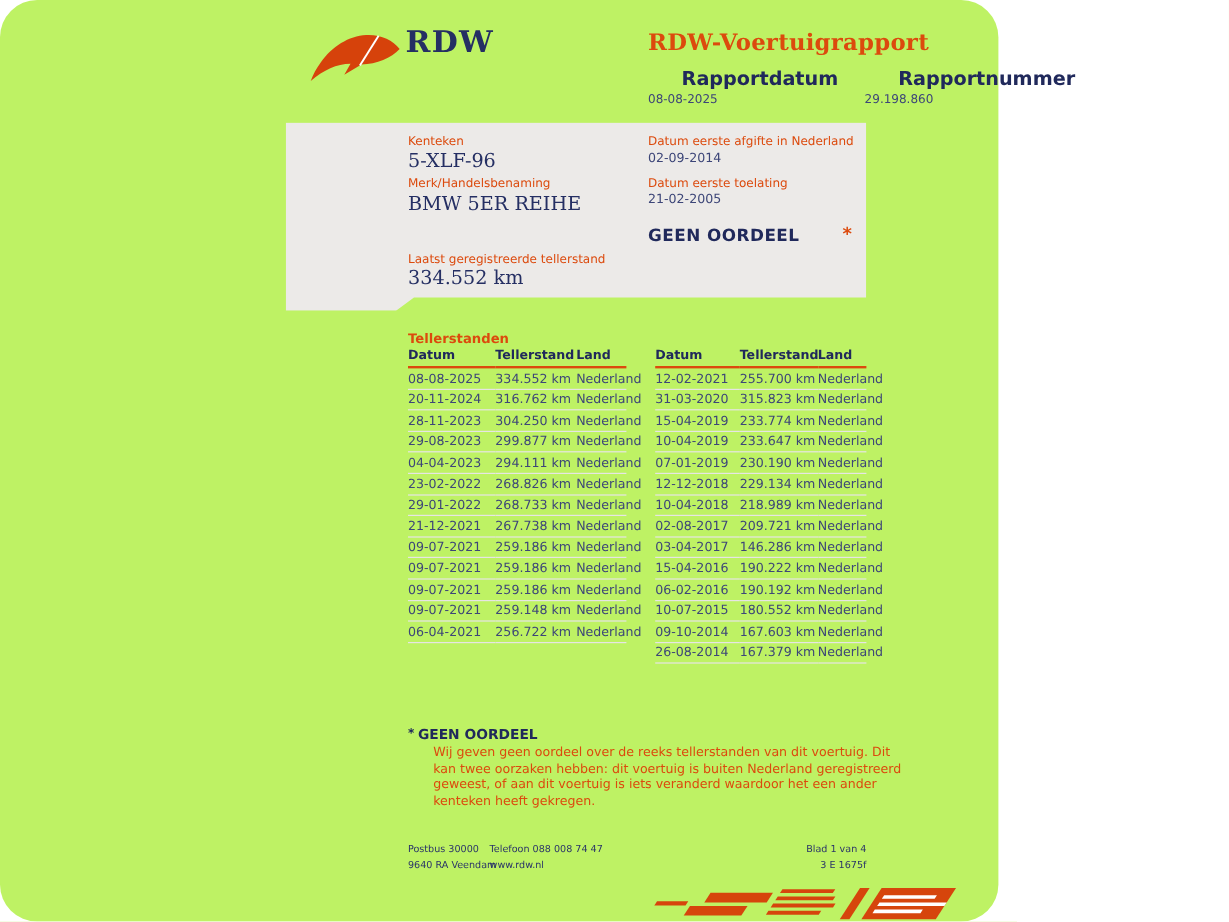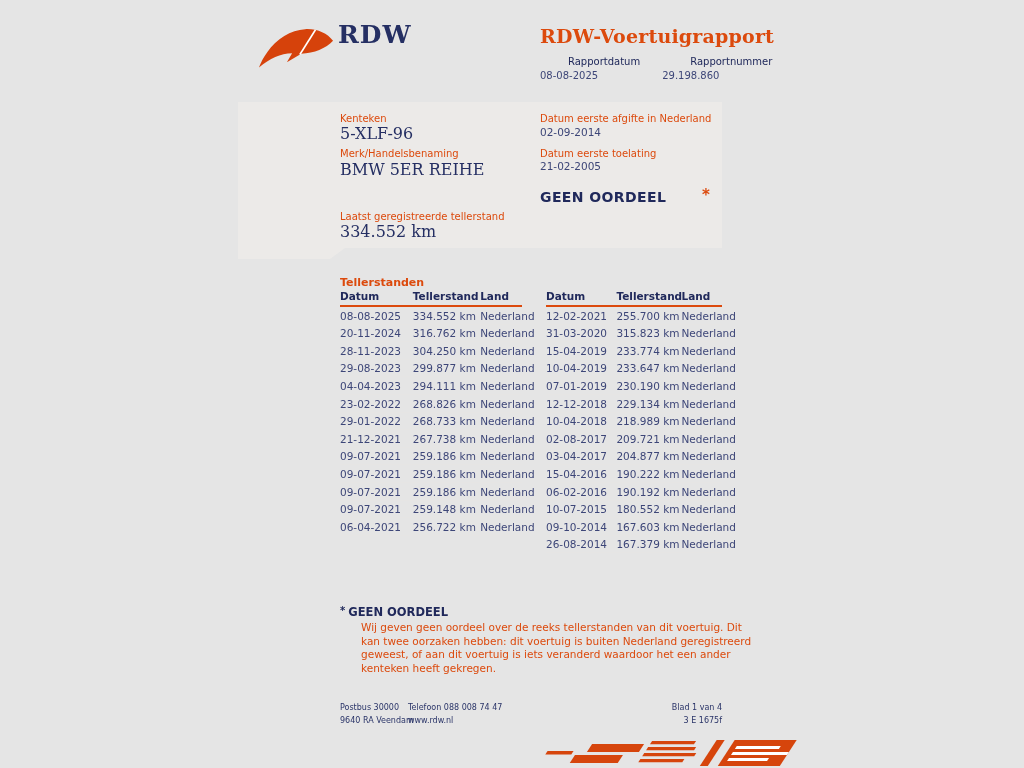--- a/index.html
+++ b/index.html
@@ -1,29 +1,29 @@
 <!DOCTYPE html>
 <html><head>
 <meta charset="utf-8">
 <style>
   * { margin:0; padding:0; box-sizing:border-box; }
   html,body { width:1024px; height:768px; background:#ffffff; overflow:hidden; }
   body { font-family:"DejaVu Sans", sans-serif; }
 
-  .page { position:relative; width:1024px; height:768px; background:#e5e5e5; }
+  .page { position:relative; width:832px; height:768px; background:#bef264;border-radius:31px; }
 
   
   .logo-svg { position:absolute; left:257px; top:24px; width:78px; height:48px; }
   .brand { position:absolute; left:338px; top:20px; font-family:"DejaVu Serif", serif;
            font-size:25px; font-weight:600; color:#252f63; letter-spacing:1px; }
   .report-title { position:absolute; left:540px; top:25px; font-family:"DejaVu Serif", serif;
            font-size:19px; font-weight:700; color:#dc4a0d; letter-spacing:0.2px; }
   .meta { position:absolute; left:540px; top:56px; display:flex; gap:22px; }
   .meta .col { display:flex; flex-direction:column; gap:3px; }
-  .meta .lbl { font-size:10px; font-weight:400; color:#20295b;padding-left:28px; }
+  .meta .lbl { font-size:16px; font-weight:700; color:#20295b;padding-left:28px; }
   .meta .val { font-size:10px; color:#3d4678; }
 
   
   .panel { position:absolute; left:238px; top:102px; width:484px; height:157px;
            background:#eceae8;
            clip-path: polygon(0 0, 484px 0, 484px 146px, 107px 146px, 92px 157px, 0 157px); }
   .fld-lbl { position:absolute; font-size:10px; font-weight:400; color:#dc4a0d; }
   .fld-serif { position:absolute; font-family:"DejaVu Serif", serif; font-size:16px; color:#252f63; }
   .fld-val { position:absolute; font-size:10.5px; color:#3d4678; }
   .verdict { position:absolute; left:540px; top:189px; font-size:14px; font-weight:700;
@@ -224,21 +224,21 @@
           <td>218.989 km</td>
           <td>Nederland</td>
         </tr>
         <tr>
           <td>02-08-2017</td>
           <td>209.721 km</td>
           <td>Nederland</td>
         </tr>
         <tr>
           <td>03-04-2017</td>
-          <td>204.877 km</td>
+          <td>146.286 km</td>
           <td>Nederland</td>
         </tr>
         <tr>
           <td>15-04-2016</td>
           <td>190.222 km</td>
           <td>Nederland</td>
         </tr>
         <tr>
           <td>06-02-2016</td>
           <td>190.192 km</td>

